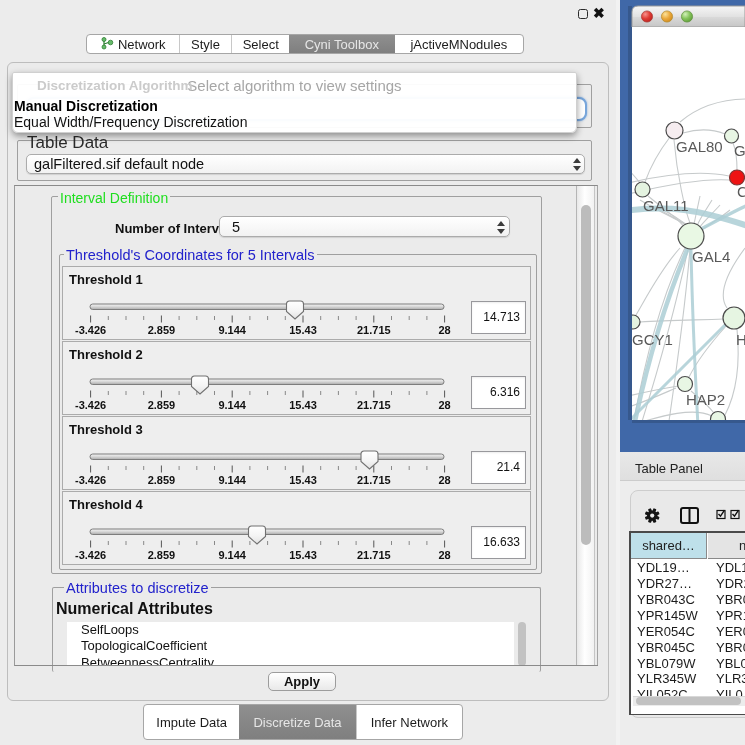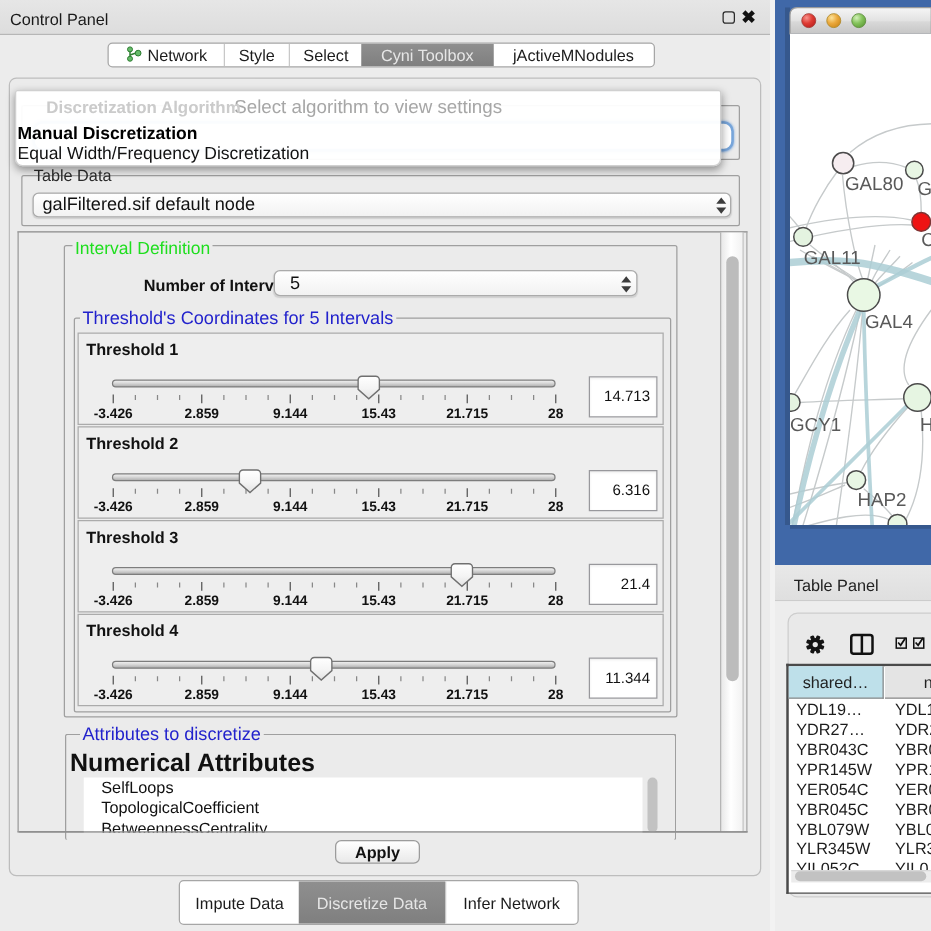--- a/index.html
+++ b/index.html
@@ -14,21 +14,21 @@
 
 .seg{display:flex;background:#ffffff;border:1px solid #a6a6a6;border-radius:4px;overflow:hidden;box-sizing:border-box;}
 .seg .s{display:flex;align-items:center;justify-content:center;font-size:13px;color:#1c1c1c;height:100%;box-sizing:border-box;}
 .seg .s.sep{border-left:1px solid #c8c8c8;}
 .seg .s.on{background:linear-gradient(#8f8f8f,#7f7f7f);color:#e6e6e6;}
 #toptabs{left:86px;top:34px;width:438px;height:20px;}
 #bottabs{left:143px;top:704px;width:320px;height:36px;}
 
 #outer{left:7px;top:62px;width:602px;height:639px;background:#ebebeb;border:1px solid #bdbdbd;border-radius:6px;box-sizing:border-box;}
 .group{border:1px solid #9f9f9f;border-radius:2px;box-sizing:border-box;}
-.glabel{position:absolute;font-size:13px;background:transparent;padding:0 2px;}
+.glabel{position:absolute;font-size:17px;background:transparent;padding:0 2px;}
 
 .combo{background:linear-gradient(#ffffff,#f2f2f2);border:1px solid #ababab;border-radius:5px;box-sizing:border-box;box-shadow:0 1px 1px rgba(0,0,0,0.12);}
 .combo .txt{position:absolute;left:7px;font-size:14.5px;color:#111;}
 .arrows{position:absolute;width:9px;}
 .arrows .up{position:absolute;left:0;top:0;width:0;height:0;border-left:4.5px solid transparent;border-right:4.5px solid transparent;border-bottom:5.5px solid #3c3c3c;}
 .arrows .dn{position:absolute;left:0;top:8px;width:0;height:0;border-left:4.5px solid transparent;border-right:4.5px solid transparent;border-top:5.5px solid #3c3c3c;}
 
 #cont{left:14px;top:185px;width:584px;height:481px;background:#ebebeb;border-top:1px solid #8a8a8a;border-left:1px solid #9a9a9a;border-right:1px solid #a5a5a5;border-bottom:1px solid #8a8a8a;box-sizing:border-box;}
 #vtrack{left:576px;top:186px;width:19px;height:479px;background:linear-gradient(90deg,#e8e8e8,#ffffff 45%,#f2f2f2);border-left:1px solid #b5b5b5;border-right:1px solid #c5c5c5;box-sizing:border-box;}
 #vthumb{left:581px;top:205px;width:10px;height:340px;background:#bcbcbc;border-radius:5px;}
@@ -61,23 +61,20 @@
 #th2{left:708px;top:533px;width:37px;height:26px;background:#e4e4e4;border-bottom:1px solid #8a8a8a;box-sizing:border-box;font-size:13px;color:#222;line-height:26px;padding-left:31px;}
 .trow{position:absolute;left:637px;width:108px;font-size:13px;color:#1c1c1c;}
 .trow .c2{position:absolute;left:79px;}
 #hsc{left:633px;top:696px;width:112px;height:9px;background:#ececec;border-top:1px solid #d8d8d8;}
 #hthumb{left:636px;top:697px;width:105px;height:8px;background:#c2c2c2;border-radius:4px;}
 </style>
 </head>
 <body>
 <div id="root">
 
-  <div class="abs" id="titlebar">
-      <div class="t">Control Panel</div>
-    </div>
   <div class="abs" id="dockico"></div>
   <div class="abs" id="closeico">✖</div>
 
   <div class="abs seg" id="toptabs">
     <div class="s" style="width:92px;">
       <svg width="15" height="16" viewBox="0 0 15 16" style="margin-right:3px;">
         <line x1="4" y1="3.5" x2="4" y2="11" stroke="#2e7d32" stroke-width="1.2"></line>
         <line x1="4" y1="8" x2="10" y2="6" stroke="#2e7d32" stroke-width="1.2"></line>
         <circle cx="4" cy="3.5" r="2" fill="#66bb6a" stroke="#2e7d32" stroke-width="0.8"></circle>
         <circle cx="4" cy="11" r="2" fill="#66bb6a" stroke="#2e7d32" stroke-width="0.8"></circle>
@@ -273,21 +270,21 @@
       <text x="241.0" y="68" text-anchor="middle" font-size="11" font-weight="bold" fill="#111" font-family="Liberation Sans,sans-serif">15.43</text>
       <text x="311.8" y="68" text-anchor="middle" font-size="11" font-weight="bold" fill="#111" font-family="Liberation Sans,sans-serif">21.715</text>
       <text x="382.6" y="68" text-anchor="middle" font-size="11" font-weight="bold" fill="#111" font-family="Liberation Sans,sans-serif">28</text>
       <g transform="translate(307.5,35)">
         <path d="M -5.5,0 L 5.5,0 A 3,3 0 0 1 8.5,3 L 8.5,10.5 L 0,18 L -8.5,10.5 L -8.5,3 A 3,3 0 0 1 -5.5,0 Z" fill="url(#thg2)" stroke="#707070" stroke-width="1.1"></path>
       </g>
     </svg>
   <div class="tbox" style="top:491px;">
       <div class="tt">Threshold 4</div>
       <div class="vfield">
-        <div class="v">11.344</div>
+        <div class="v">16.633</div>
       </div>
     </div>
     <svg class="abs" style="left:62px;top:491px;" width="469" height="74" viewBox="0 0 469 74">
       <defs>
         <linearGradient id="trg3" x1="0" y1="0" x2="0" y2="1">
           <stop offset="0" stop-color="#f4f4f4"></stop>
           <stop offset="0.45" stop-color="#d9d9d9"></stop>
           <stop offset="1" stop-color="#ababab"></stop>
         </linearGradient>
         <linearGradient id="thg3" x1="0" y1="0" x2="0" y2="1">
@@ -324,21 +321,21 @@
       <text x="241.0" y="68" text-anchor="middle" font-size="11" font-weight="bold" fill="#111" font-family="Liberation Sans,sans-serif">15.43</text>
       <text x="311.8" y="68" text-anchor="middle" font-size="11" font-weight="bold" fill="#111" font-family="Liberation Sans,sans-serif">21.715</text>
       <text x="382.6" y="68" text-anchor="middle" font-size="11" font-weight="bold" fill="#111" font-family="Liberation Sans,sans-serif">28</text>
       <g transform="translate(195.0,35)">
         <path d="M -5.5,0 L 5.5,0 A 3,3 0 0 1 8.5,3 L 8.5,10.5 L 0,18 L -8.5,10.5 L -8.5,3 A 3,3 0 0 1 -5.5,0 Z" fill="url(#thg3)" stroke="#707070" stroke-width="1.1"></path>
       </g>
     </svg>
 
   <div class="abs group" style="left:52px;top:587px;width:489px;height:85px;border-bottom:none;"></div>
   <div class="abs glabel" style="left:64px;top:579.5px;color:#2222cc;background:#ebebeb;font-size:14.5px;">Attributes to discretize</div>
-  <div class="abs" style="left:56px;top:600px;font-size:20px;font-weight:bold;color:#111;">Numerical Attributes</div>
+  <div class="abs" style="left:56px;top:600px;font-size:16px;font-weight:bold;color:#111;">Numerical Attributes</div>
   <div class="abs" id="alist">
     <div>SelfLoops</div>
     <div>TopologicalCoefficient</div>
     <div>BetweennessCentrality</div>
   </div>
   <div class="abs" id="alscroll"></div>
   <div class="abs" style="left:15px;top:665px;width:583px;height:1px;background:#8a8a8a;"></div>
 
   <div class="abs" id="apply">Apply</div>
 

